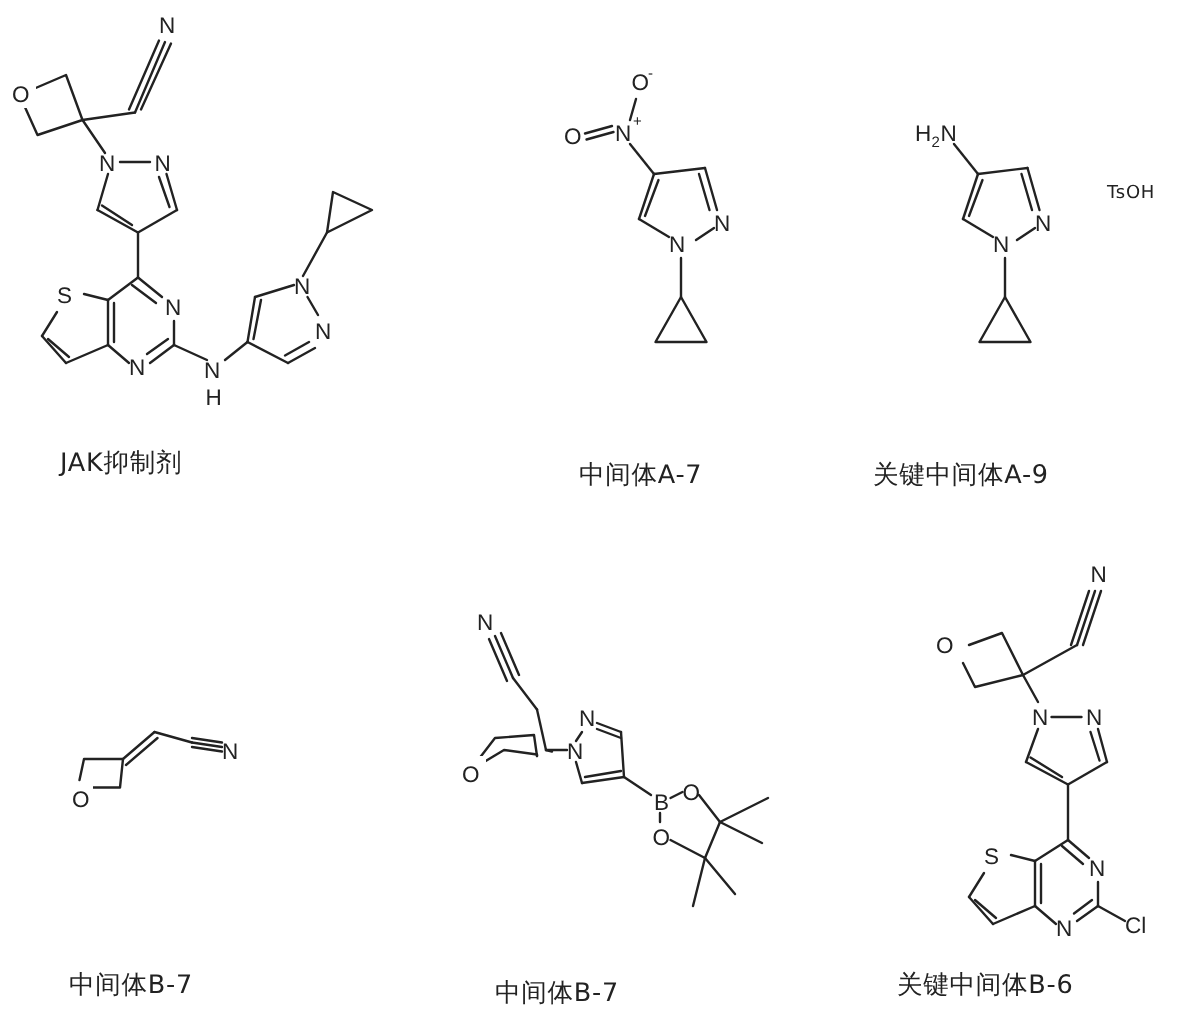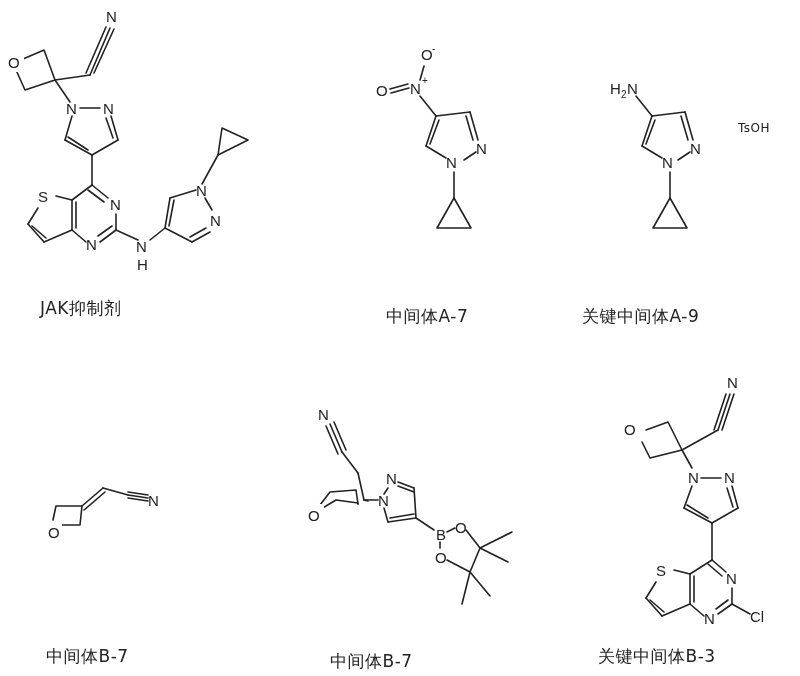--- a/index.html
+++ b/index.html
@@ -225,14 +225,14 @@
     <line class="bond" x1="130" y1="214" x2="152" y2="200"></line>
     <line class="bond" x1="130" y1="214" x2="114" y2="210"></line>
     <text class="atom" x="96" y="216">S</text>
     <line class="bond" x1="96" y1="222" x2="86" y2="238"></line>
     <line class="bond" x1="86" y1="238" x2="102" y2="256"></line>
     <line class="bond" x1="90" y1="240" x2="104" y2="252"></line>
     <line class="bond" x1="102" y1="256" x2="130" y2="244"></line>
     <line class="bond" x1="172" y1="244" x2="190" y2="254"></line>
     <text class="atom" x="190" y="262">Cl</text>
   </svg>
-  <div class="label" style="left:38px;top:285px;">关键中间体B-3</div>
+  <div class="label" style="left:38px;top:285px;">关键中间体B-6</div>
 </div>
 
 </body></html>

